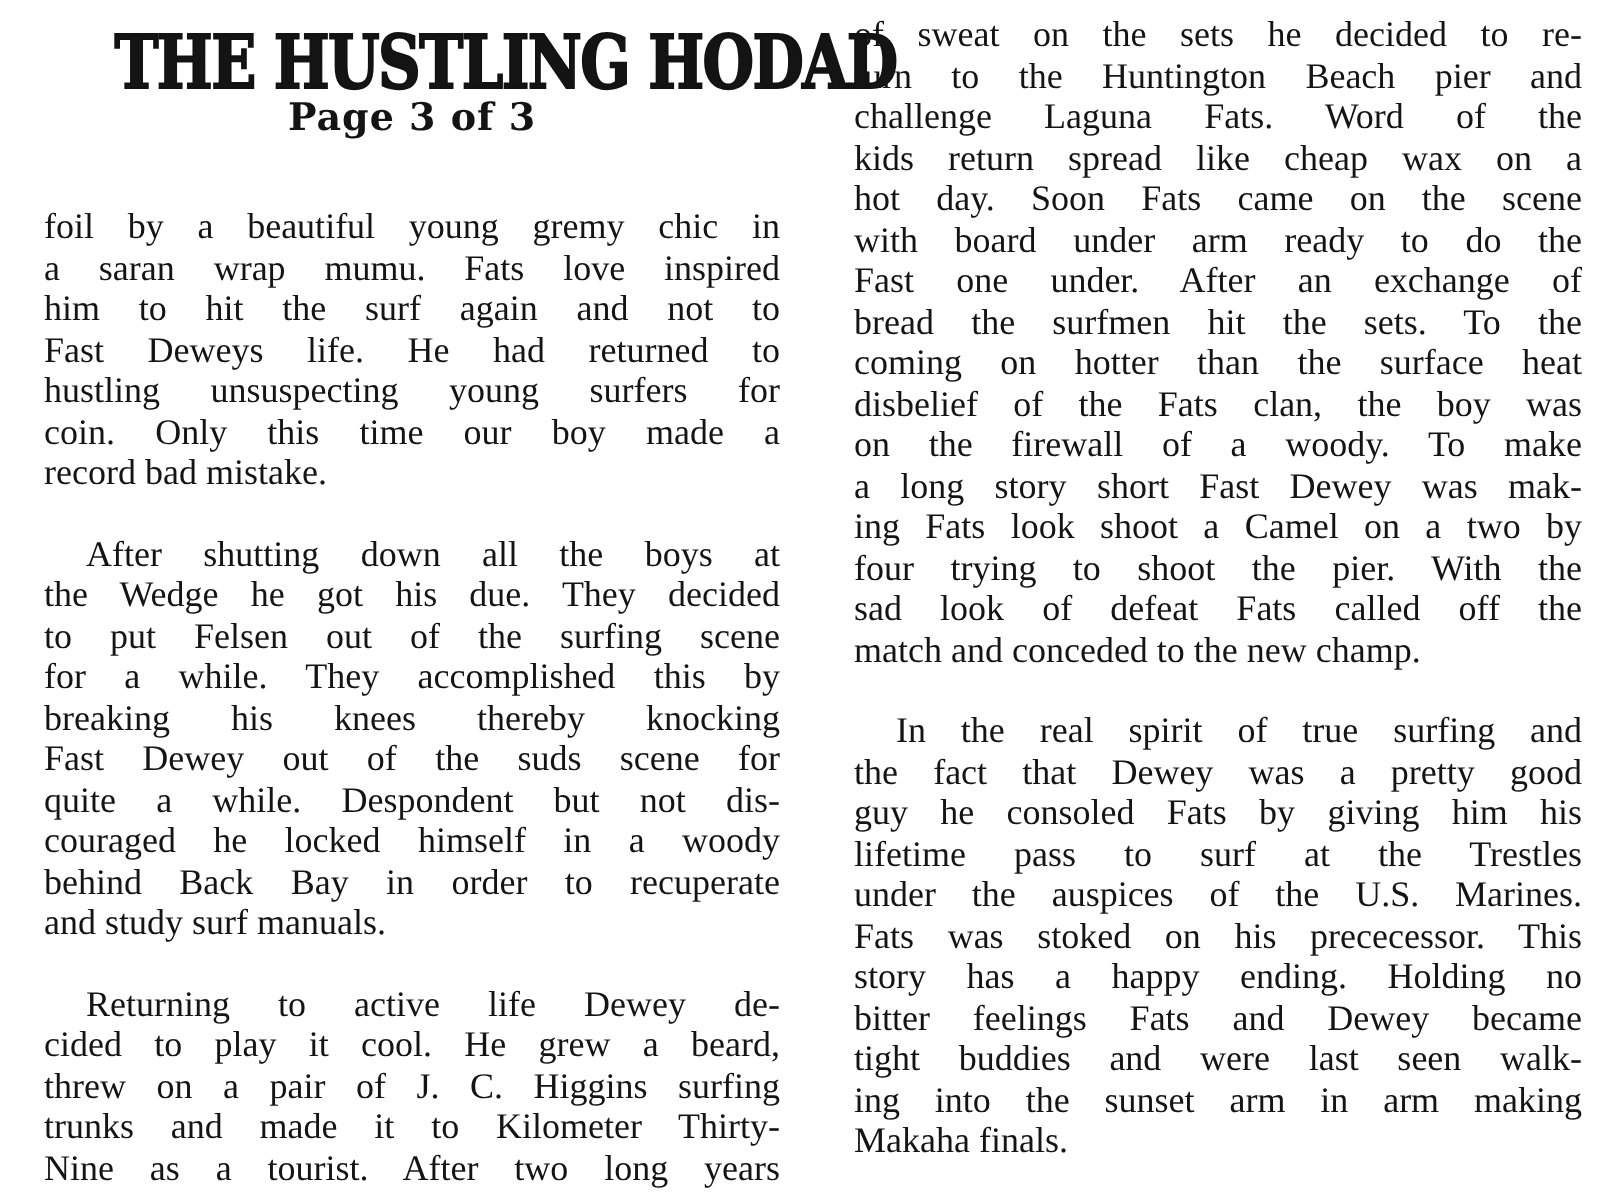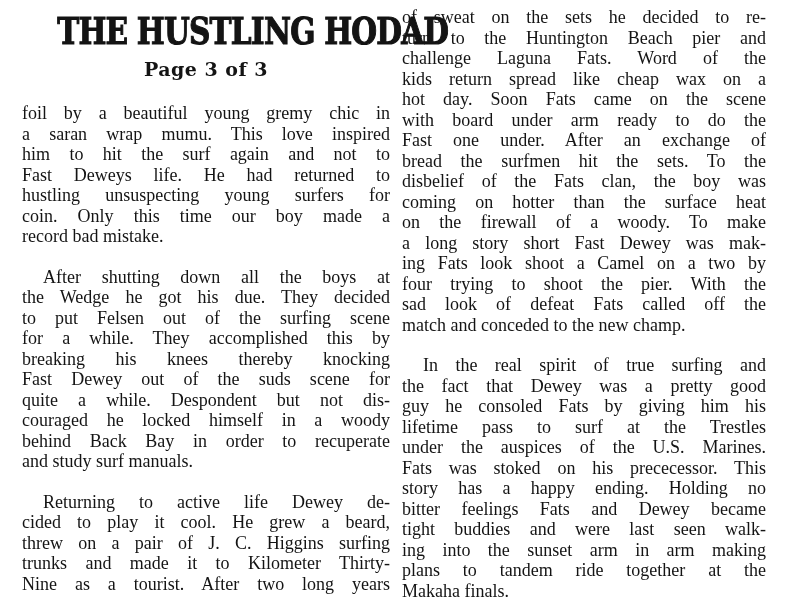--- a/index.html
+++ b/index.html
@@ -30,50 +30,49 @@
     transform: scaleX(0.80);
     transform-origin: center top;
     -webkit-text-stroke: 1.1px #121212;
   }
   .subtitle {
     display: block;
     font-family: "DejaVu Serif", serif;
     font-weight: bold;
     font-size: 19px;
     line-height: 1;
-    margin-top: 10px;
     letter-spacing: 0.5px;
   }
   .col {
     position: absolute;
     font-size: 18px;
     line-height: 20.5px;
   }
   .col-left  { left: 22px;  top: 103px; width: 368px; }
-  .col-right { left: 402px; top: 7px;   width: 364px; }
+  .col-right { left: 427px; top: 7px;   width: 364px; }
   .line {
     text-align: justify;
     text-align-last: justify;
     white-space: normal;
   }
   .line.para-end { text-align-last: left; }
   .line.indent { text-indent: 21px; margin-top: 20px; }
 </style>
 </head>
 <body>
 
 <div class="page">
   <div class="header">
     <span class="title">THE HUSTLING HODAD</span>
     <span class="subtitle">Page 3 of 3</span>
   </div>
 
   <div class="col col-left">
       <div class="line">foil by a beautiful young gremy chic in</div>
-      <div class="line">a saran wrap mumu. This love inspired</div>
+      <div class="line">a saran wrap mumu. Fats love inspired</div>
       <div class="line">him to hit the surf again and not to</div>
       <div class="line">Fast Deweys life. He had returned to</div>
       <div class="line">hustling unsuspecting young surfers for</div>
       <div class="line">coin. Only this time our boy made a</div>
       <div class="line para-end">record bad mistake.</div>
       <div class="line indent">After shutting down all the boys at</div>
       <div class="line">the Wedge he got his due. They decided</div>
       <div class="line">to put Felsen out of the surfing scene</div>
       <div class="line">for a while. They accomplished this by</div>
       <div class="line">breaking his knees thereby knocking</div>
@@ -91,34 +90,33 @@
 
   <div class="col col-right">
       <div class="line">of sweat on the sets he decided to re-</div>
       <div class="line">turn to the Huntington Beach pier and</div>
       <div class="line">challenge Laguna Fats. Word of the</div>
       <div class="line">kids return spread like cheap wax on a</div>
       <div class="line">hot day. Soon Fats came on the scene</div>
       <div class="line">with board under arm ready to do the</div>
       <div class="line">Fast one under. After an exchange of</div>
       <div class="line">bread the surfmen hit the sets. To the</div>
+      <div class="line">coming on hotter than the surface heat</div>
       <div class="line">disbelief of the Fats clan, the boy was</div>
-      <div class="line">coming on hotter than the surface heat</div>
       <div class="line">on the firewall of a woody. To make</div>
       <div class="line">a long story short Fast Dewey was mak-</div>
       <div class="line">ing Fats look shoot a Camel on a two by</div>
       <div class="line">four trying to shoot the pier. With the</div>
       <div class="line">sad look of defeat Fats called off the</div>
       <div class="line para-end">match and conceded to the new champ.</div>
       <div class="line indent">In the real spirit of true surfing and</div>
       <div class="line">the fact that Dewey was a pretty good</div>
       <div class="line">guy he consoled Fats by giving him his</div>
       <div class="line">lifetime pass to surf at the Trestles</div>
       <div class="line">under the auspices of the U.S. Marines.</div>
       <div class="line">Fats was stoked on his prececessor. This</div>
       <div class="line">story has a happy ending. Holding no</div>
       <div class="line">bitter feelings Fats and Dewey became</div>
       <div class="line">tight buddies and were last seen walk-</div>
       <div class="line">ing into the sunset arm in arm making</div>
-      <div class="line">plans to tandem ride together at the</div>
       <div class="line para-end">Makaha finals.</div>
     </div>
 </div>
 
 </body></html>

